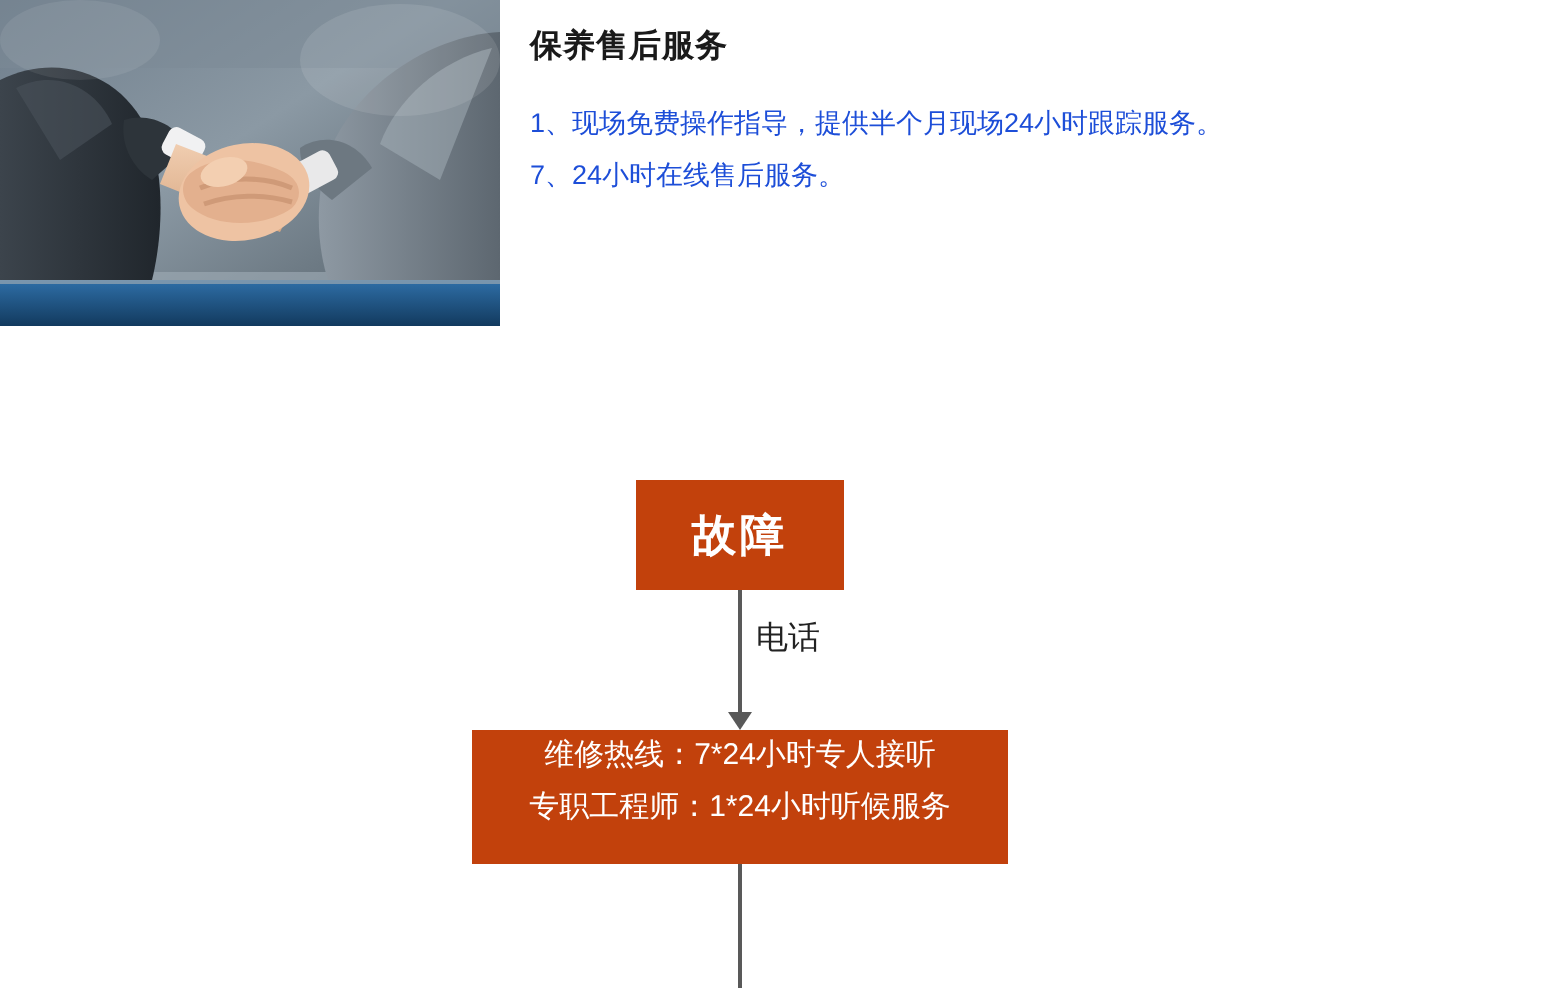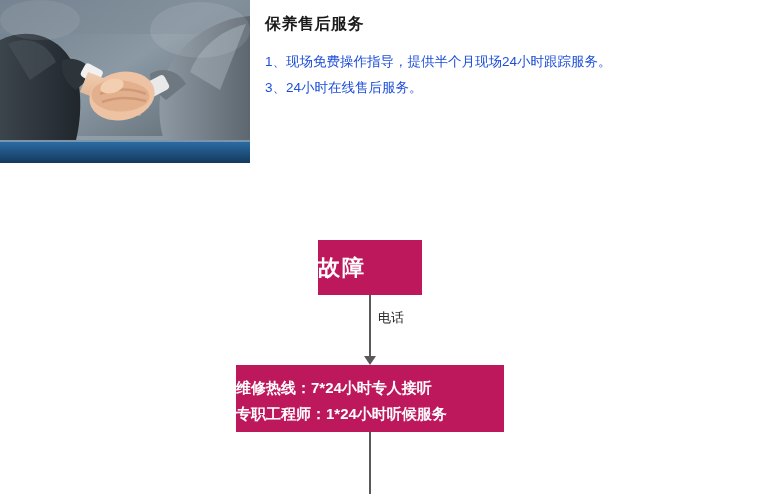--- a/index.html
+++ b/index.html
@@ -72,43 +72,42 @@
   
   .flow {
     position: absolute;
     left: 0;
     top: 225px;
     width: 780px;
     height: 269px;
   }
   .node {
     position: absolute;
-    background: #be185d;
+    background: #c2410c;
     color: #ffffff;
-    text-align: left;
+    text-align: center;
     box-sizing: border-box;
   }
   .node-fault {
     left: 318px;
     top: 15px;
     width: 104px;
     height: 55px;
     line-height: 55px;
     font-size: 22px;
     font-weight: bold;
     letter-spacing: 2px;
   }
   .node-hotline {
     left: 236px;
     top: 140px;
     width: 268px;
     height: 67px;
-    padding-top: 10px;
     font-size: 15px;
-    font-weight: bold;
+    font-weight: normal;
   }
   .node-hotline .line {
     line-height: 26px;
     white-space: nowrap;
   }
 
   .connector {
     position: absolute;
     width: 2px;
     background: #595959;
@@ -132,21 +131,21 @@
     border-top: 9px solid #595959;
   }
   .arrow-1 {
     left: 364px;
     top: 131px;
   }
   .edge-label {
     position: absolute;
     left: 378px;
     top: 84px;
-    font-size: 13px;
+    font-size: 16px;
     color: #222222;
     white-space: nowrap;
   }
 </style>
 </head>
 <body>
 
 <div class="page">
 
   <div class="top-section">
@@ -203,21 +202,21 @@
 
         <ellipse cx="200" cy="30" rx="50" ry="28" fill="#ffffff" opacity="0.10"></ellipse>
         <ellipse cx="40" cy="20" rx="40" ry="20" fill="#ffffff" opacity="0.08"></ellipse>
       </svg>
     </div>
 
     <div class="top-text">
       <div class="top-title">保养售后服务</div>
       <ul class="top-list">
         <li>1、现场免费操作指导，提供半个月现场24小时跟踪服务。</li>
-        <li>3、24小时在线售后服务。</li>
+        <li>7、24小时在线售后服务。</li>
       </ul>
     </div>
   </div>
 
   <div class="flow">
 
     <div class="node node-fault">故障</div>
 
     <div class="connector conn-1"></div>
     <div class="arrow arrow-1"></div>

